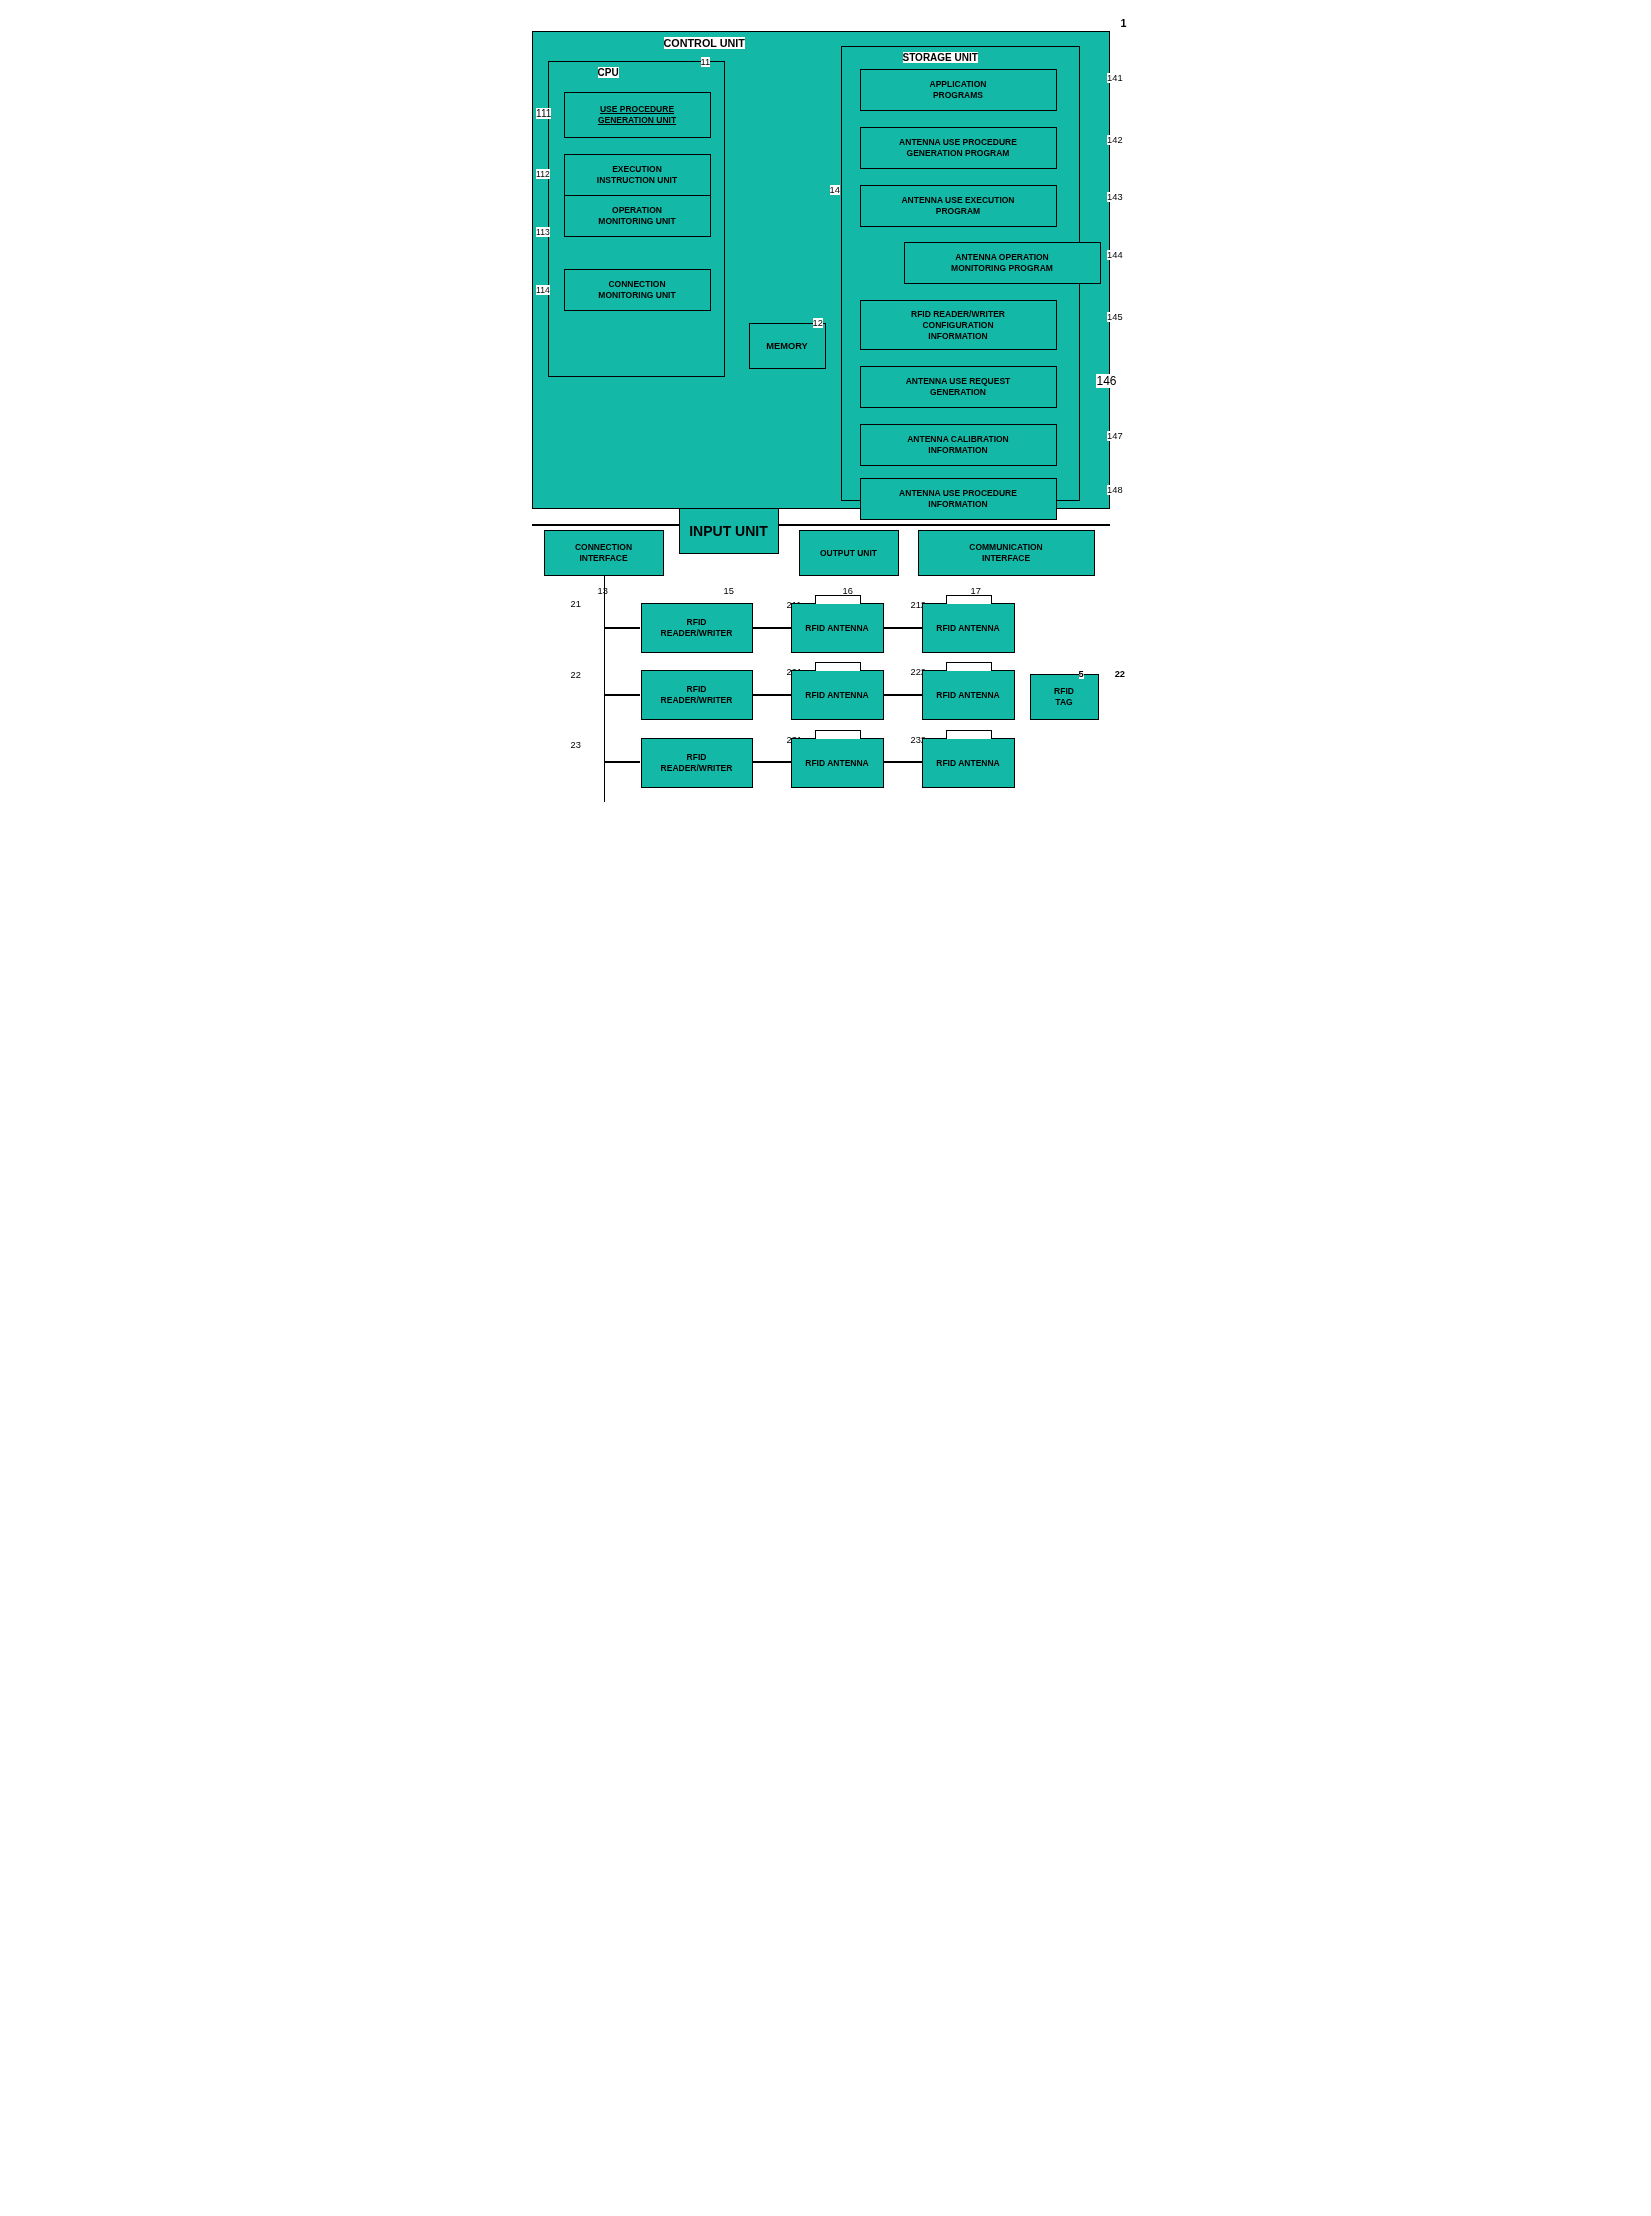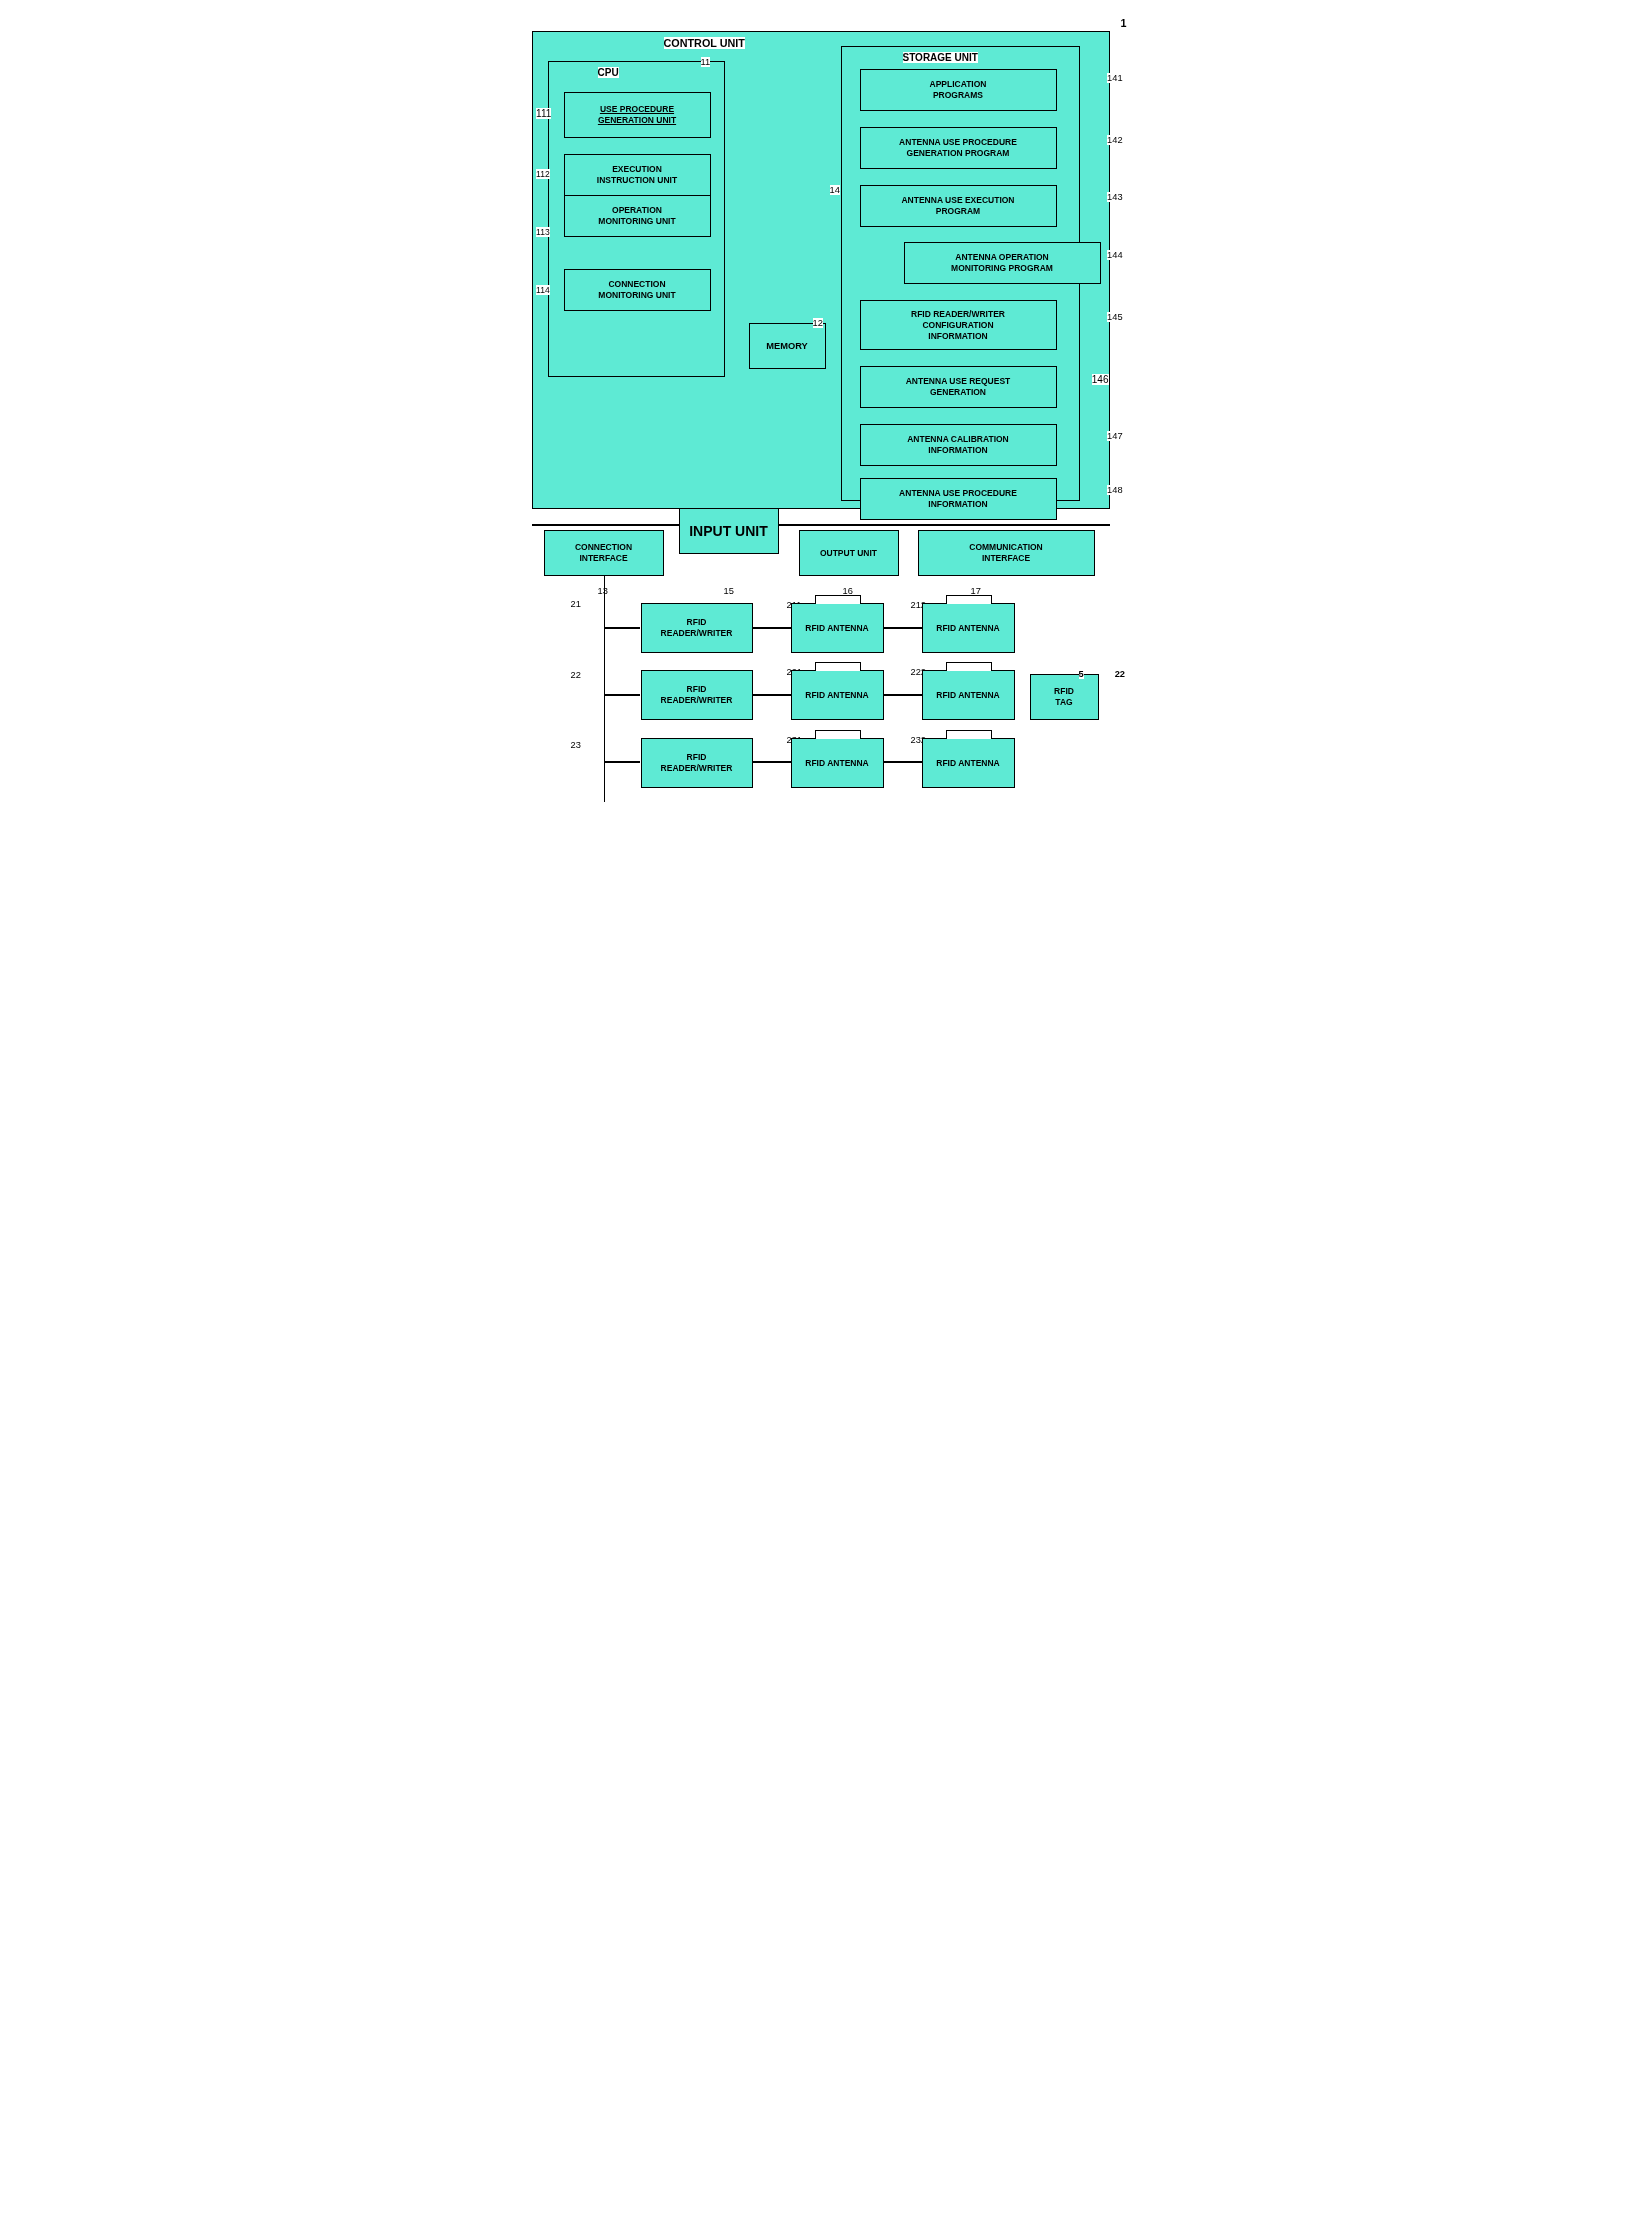--- a/index.html
+++ b/index.html
@@ -13,21 +13,21 @@
       padding: 15.4px;
     }
     .diagram-container {
       position: relative;
       width: 602px;
       min-height: 771px;
     }
     .box {
       position: absolute;
       border: 1.5px solid #000;
-      background: #5eead4;
+      background: #14b8a6;
       text-align: center;
       display: flex;
       align-items: center;
       justify-content: center;
       font-weight: bold;
       font-size: 9.3px;
       line-height: 1.3;
     }
     .label {
       position: absolute;
@@ -123,21 +123,21 @@
     <span style="white-space:pre-line;">RFID READER/WRITER
 CONFIGURATION
 INFORMATION</span>
   </div>
   <div class="label" style="top:297px; right:3.9px; font-size:9.3px;">145</div>
 
   <div class="box" style="left:335px; top:351px; width:197px; height:42px; font-size:8.5px;">
     <span style="white-space:pre-line;">ANTENNA USE REQUEST
 GENERATION</span>
   </div>
-  <div class="label" style="top:359px; right:18px; font-size:10px;">146</div>
+  <div class="label" style="top:359px; right:10px; font-size:12px;">146</div>
 
   <div class="box" style="left:335px; top:409px; width:197px; height:42px; font-size:8.5px;">
     <span style="white-space:pre-line;">ANTENNA CALIBRATION
 INFORMATION</span>
   </div>
   <div class="label" style="top:416px; right:3.9px; font-size:9.3px;">147</div>
 
   <div class="box" style="left:335px; top:463px; width:197px; height:42px; font-size:8.5px;">
     <span style="white-space:pre-line;">ANTENNA USE PROCEDURE
 INFORMATION</span>

